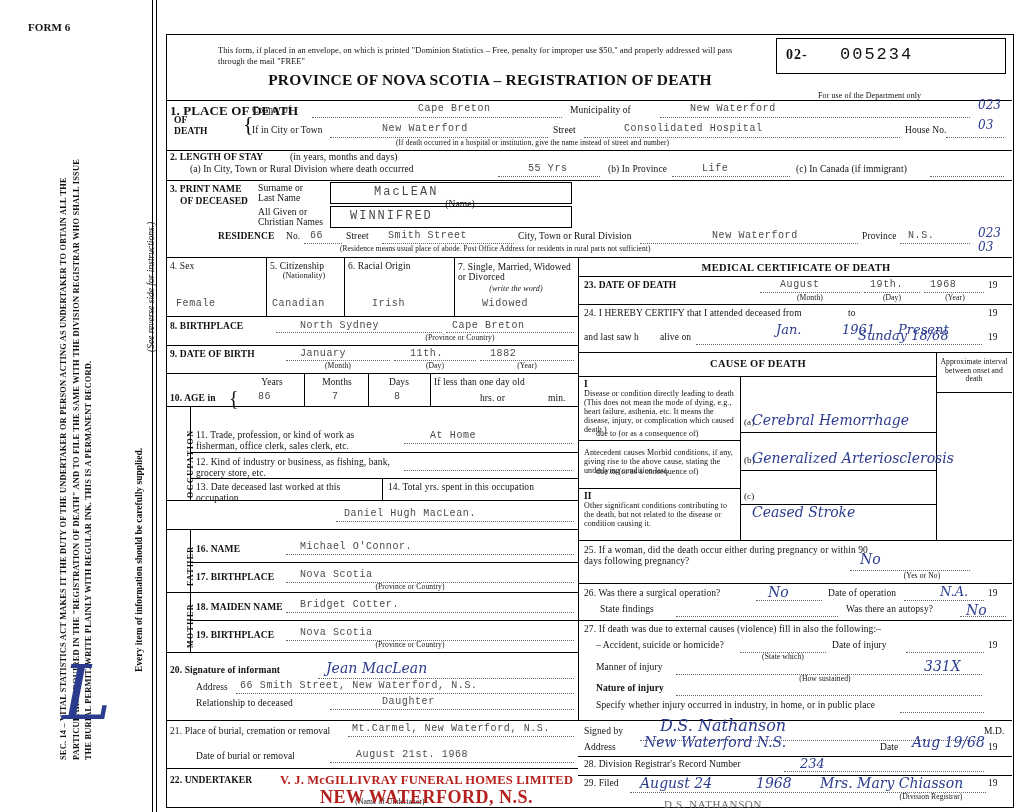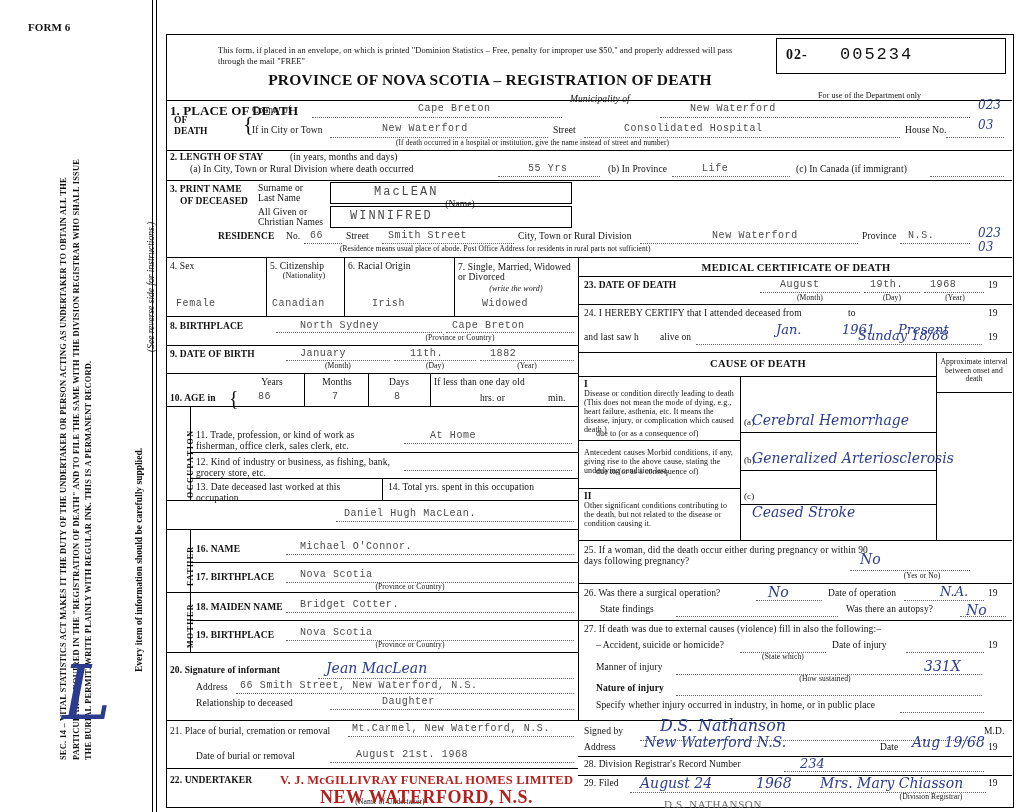--- a/index.html
+++ b/index.html
@@ -39,21 +39,21 @@
   <div class="t" style="left:786px;top:48px;font-size:14px;font-weight:bold;letter-spacing:1px;">02-</div>
   <div class="t" style="left:840px;top:46px;font-size:17px;letter-spacing:2px;font-family:'Liberation Mono',monospace;">005234</div>
 
   <div class="t tb c" style="left:200px;top:72px;width:580px;font-size:15.5px;letter-spacing:0.2px;">PROVINCE OF NOVA SCOTIA – REGISTRATION OF DEATH</div>
   <div class="t" style="left:818px;top:92px;font-size:8px;">For use of the Department only</div>
 
   <div class="ln h" style="left:166px;top:100px;width:846px;"></div>
 
   <div class="t tb" style="left:170px;top:104px;font-size:13px;">1. PLACE OF DEATH</div>
   <div class="t" style="left:252px;top:106px;">County of</div>
-  <div class="t" style="left:570px;top:95px;font-style:italic;">Municipality of</div>
+  <div class="t" style="left:570px;top:106px;">Municipality of</div>
   <div class="tw" style="left:418px;top:103px;">Cape Breton</div>
   <div class="tw" style="left:690px;top:103px;">New Waterford</div>
   <div class="dotted" style="left:312px;top:117px;width:250px;"></div>
   <div class="dotted" style="left:660px;top:117px;width:310px;"></div>
   <div class="hw" style="left:978px;top:98px;font-size:12px;">023</div>
 
   <div class="t" style="left:252px;top:126px;">If in City or Town</div>
   <div class="t" style="left:553px;top:126px;">Street</div>
   <div class="t" style="left:905px;top:126px;">House No.</div>
   <div class="tw" style="left:382px;top:123px;">New Waterford</div>

